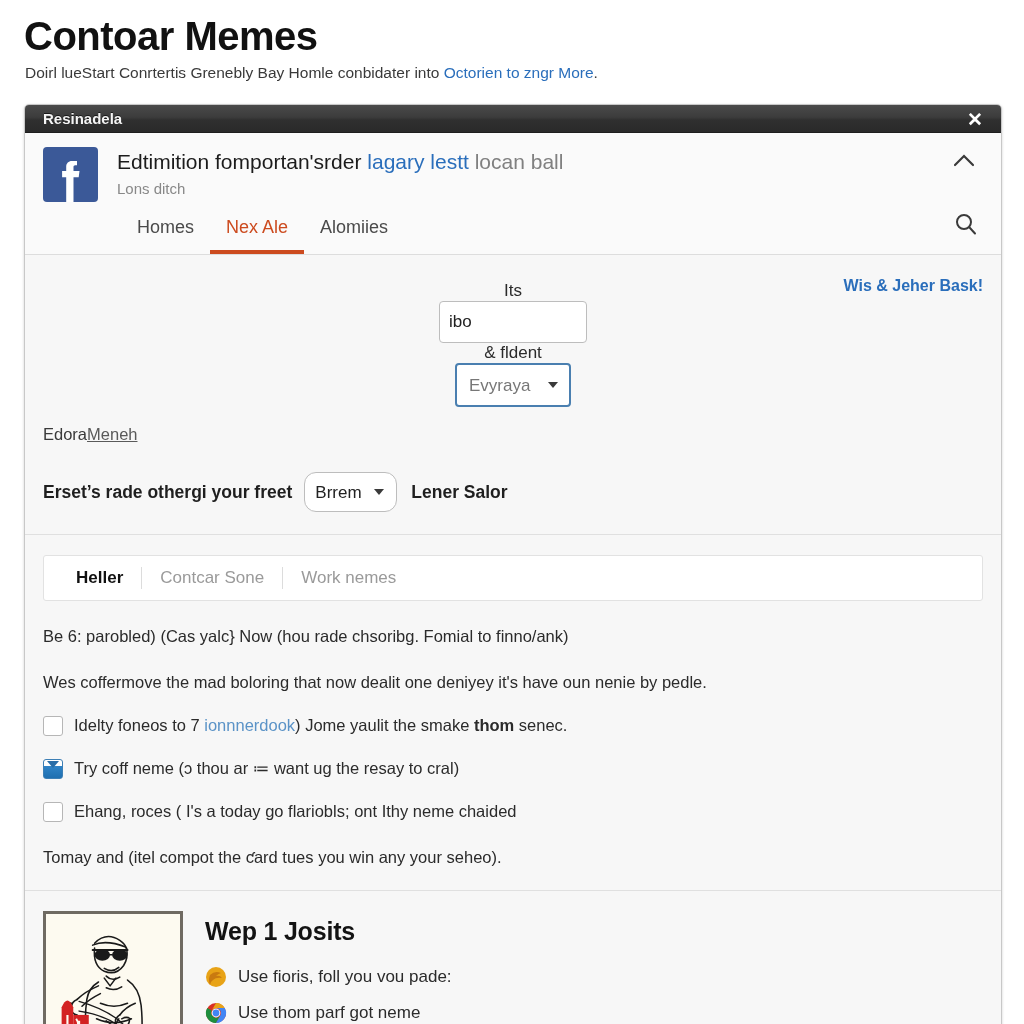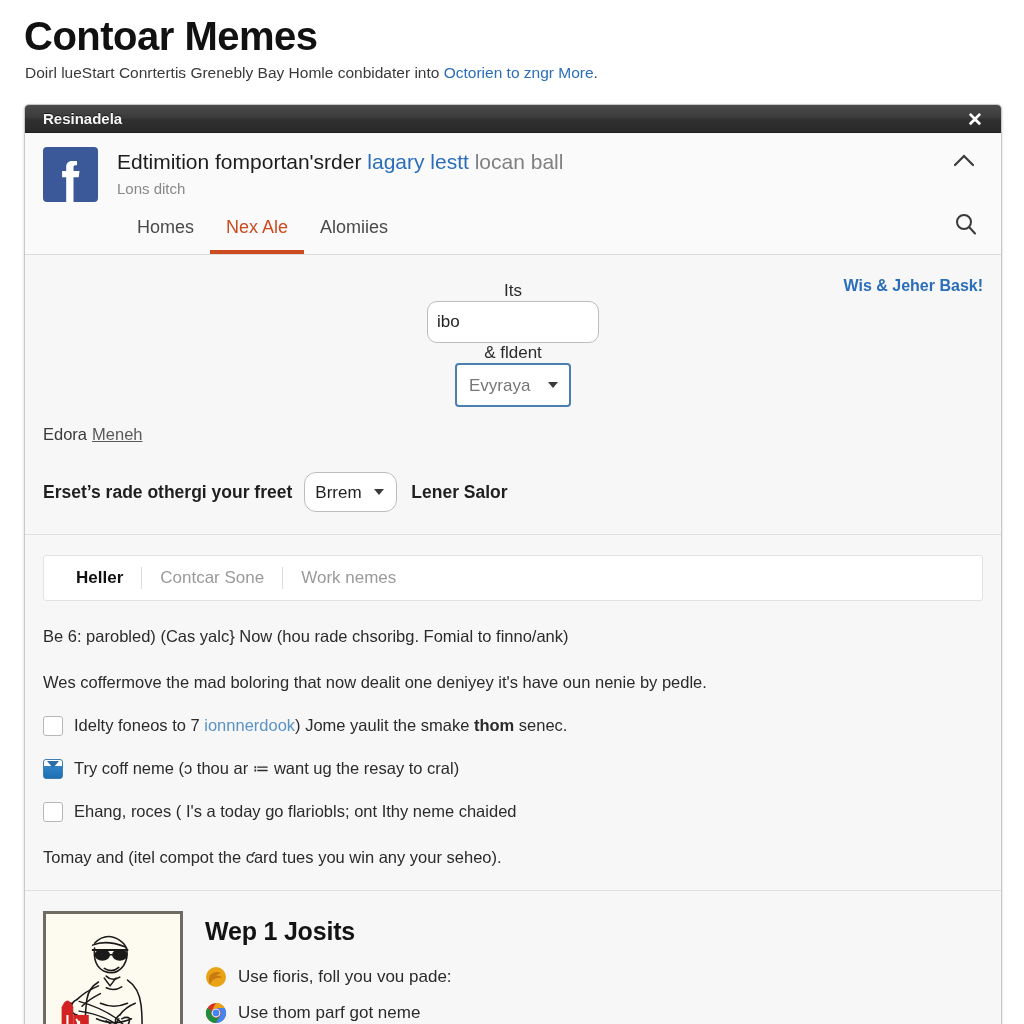--- a/index.html
+++ b/index.html
@@ -103,23 +103,23 @@
   
   .form-block {
     background: #f7f7f7;
     padding: 26px 18px 22px 18px;
     border-bottom: 1px solid #e0e0e0;
     position: relative;
   }
   .form-row { display: flex; align-items: center; flex-direction: column; }
   .form-label { font-size: 17px; color: #2b2b2b; }
   .txt-input {
-    width: 172px; height: 42px;
+    width: 148px; height: 42px;
     margin: 0 12px;
-    border: 1px solid #bdbdbd; border-radius: 10px;
+    border: 1px solid #bdbdbd; border-radius: 4px;
     background: #fff; font-size: 17px; color: #222;
     padding: 0 9px;
     font-family: "Liberation Sans", sans-serif;
   }
   .sel {
     position: relative; display: inline-block;
   }
   .sel select {
     appearance: none; -webkit-appearance: none;
     height: 44px; font-size: 17px; color: #777;
@@ -135,21 +135,21 @@
   .sel .caret {
     position: absolute; right: 13px; top: 50%;
     transform: translateY(-50%);
     width: 0; height: 0;
     border-left: 5px solid transparent;
     border-right: 5px solid transparent;
     border-top: 6px solid #3a3a3a;
     pointer-events: none;
   }
   .hint-row { margin-top: 18px; font-size: 16.5px; color: #3a3a3a; }
-  .hint-row a { color: #5a5a5a; margin-left: 5px; }
+  .hint-row a { color: #5a5a5a; }
   .row-2 { margin-top: 28px; display: flex; align-items: center; }
   .row-2 .form-label { font-size: 17.5px; font-weight: bold; color: #1f1f1f; }
   .row-2 .trail { font-size: 17.5px; font-weight: bold; color: #1f1f1f; margin-left: 14px; }
   .corner-link {
     position: absolute; right: 18px; top: 22px;
     font-size: 16px; color: #2a6ebb; font-weight: bold;
     cursor: pointer;
   }
 
   

